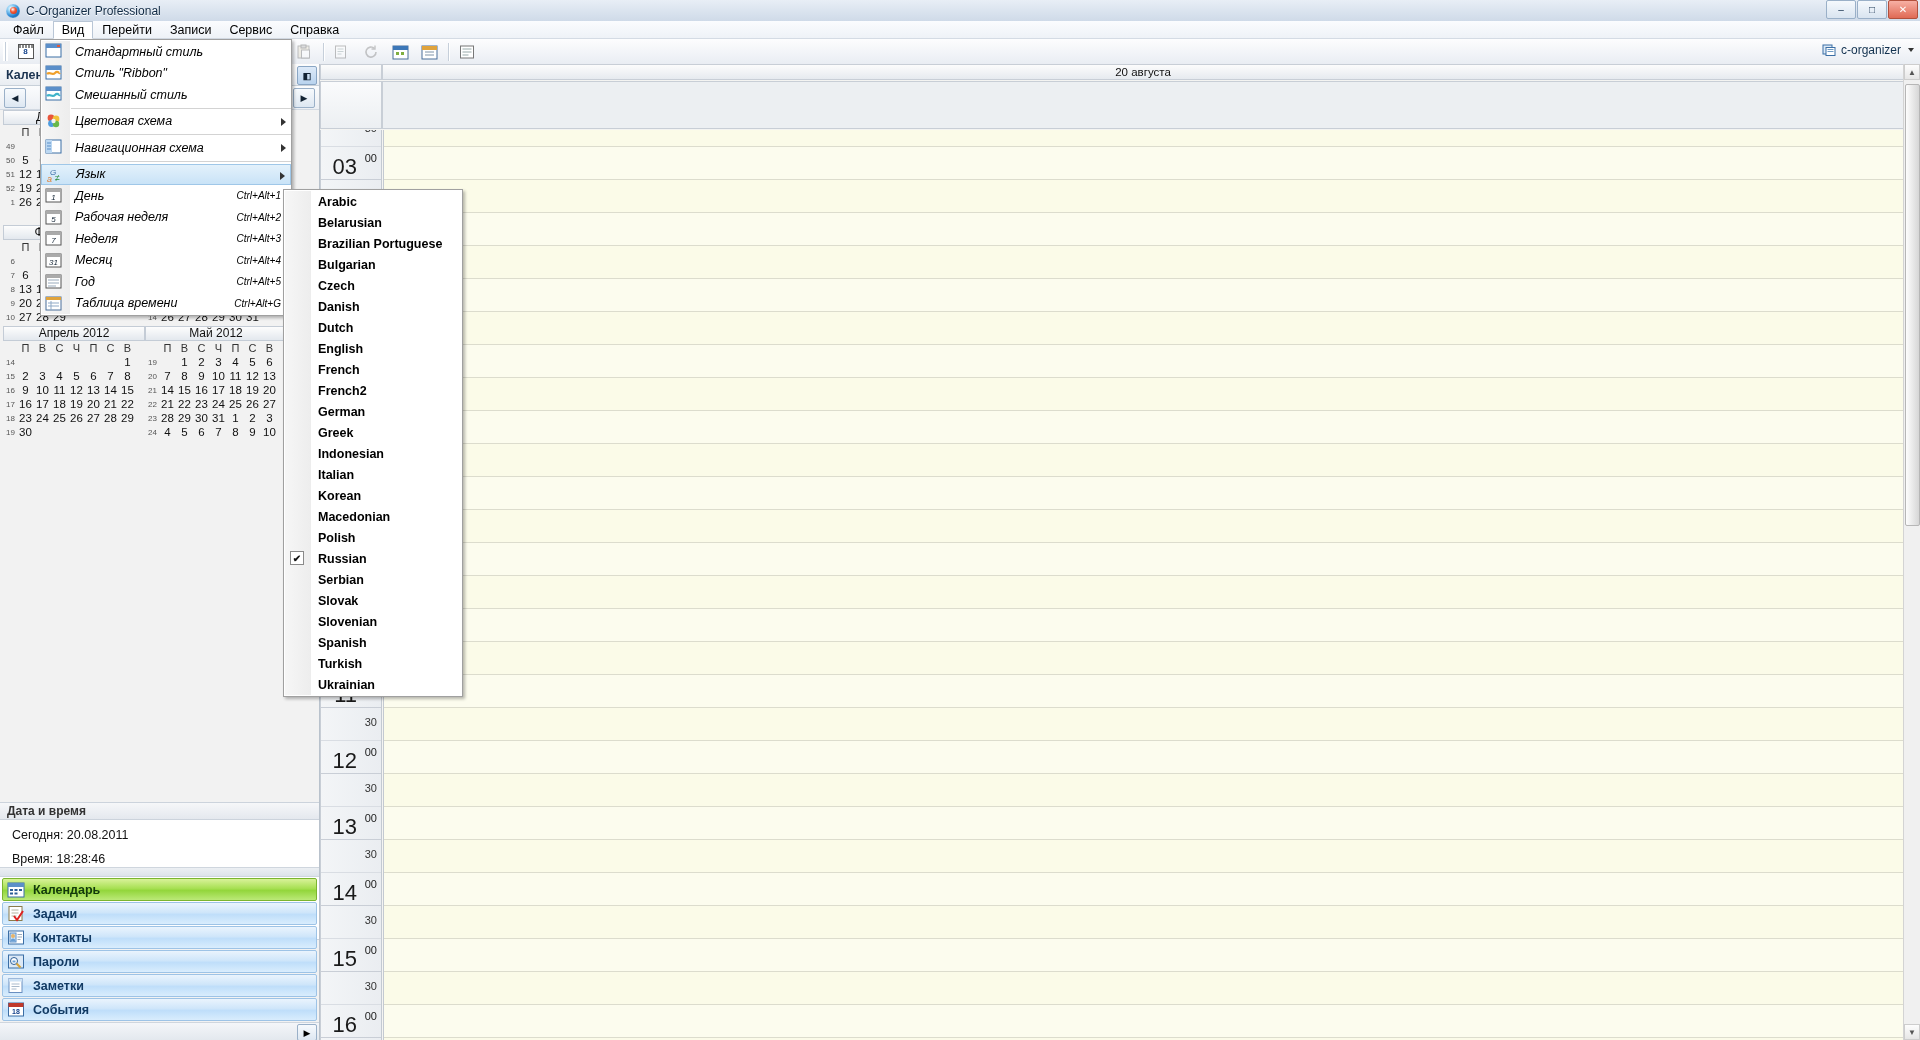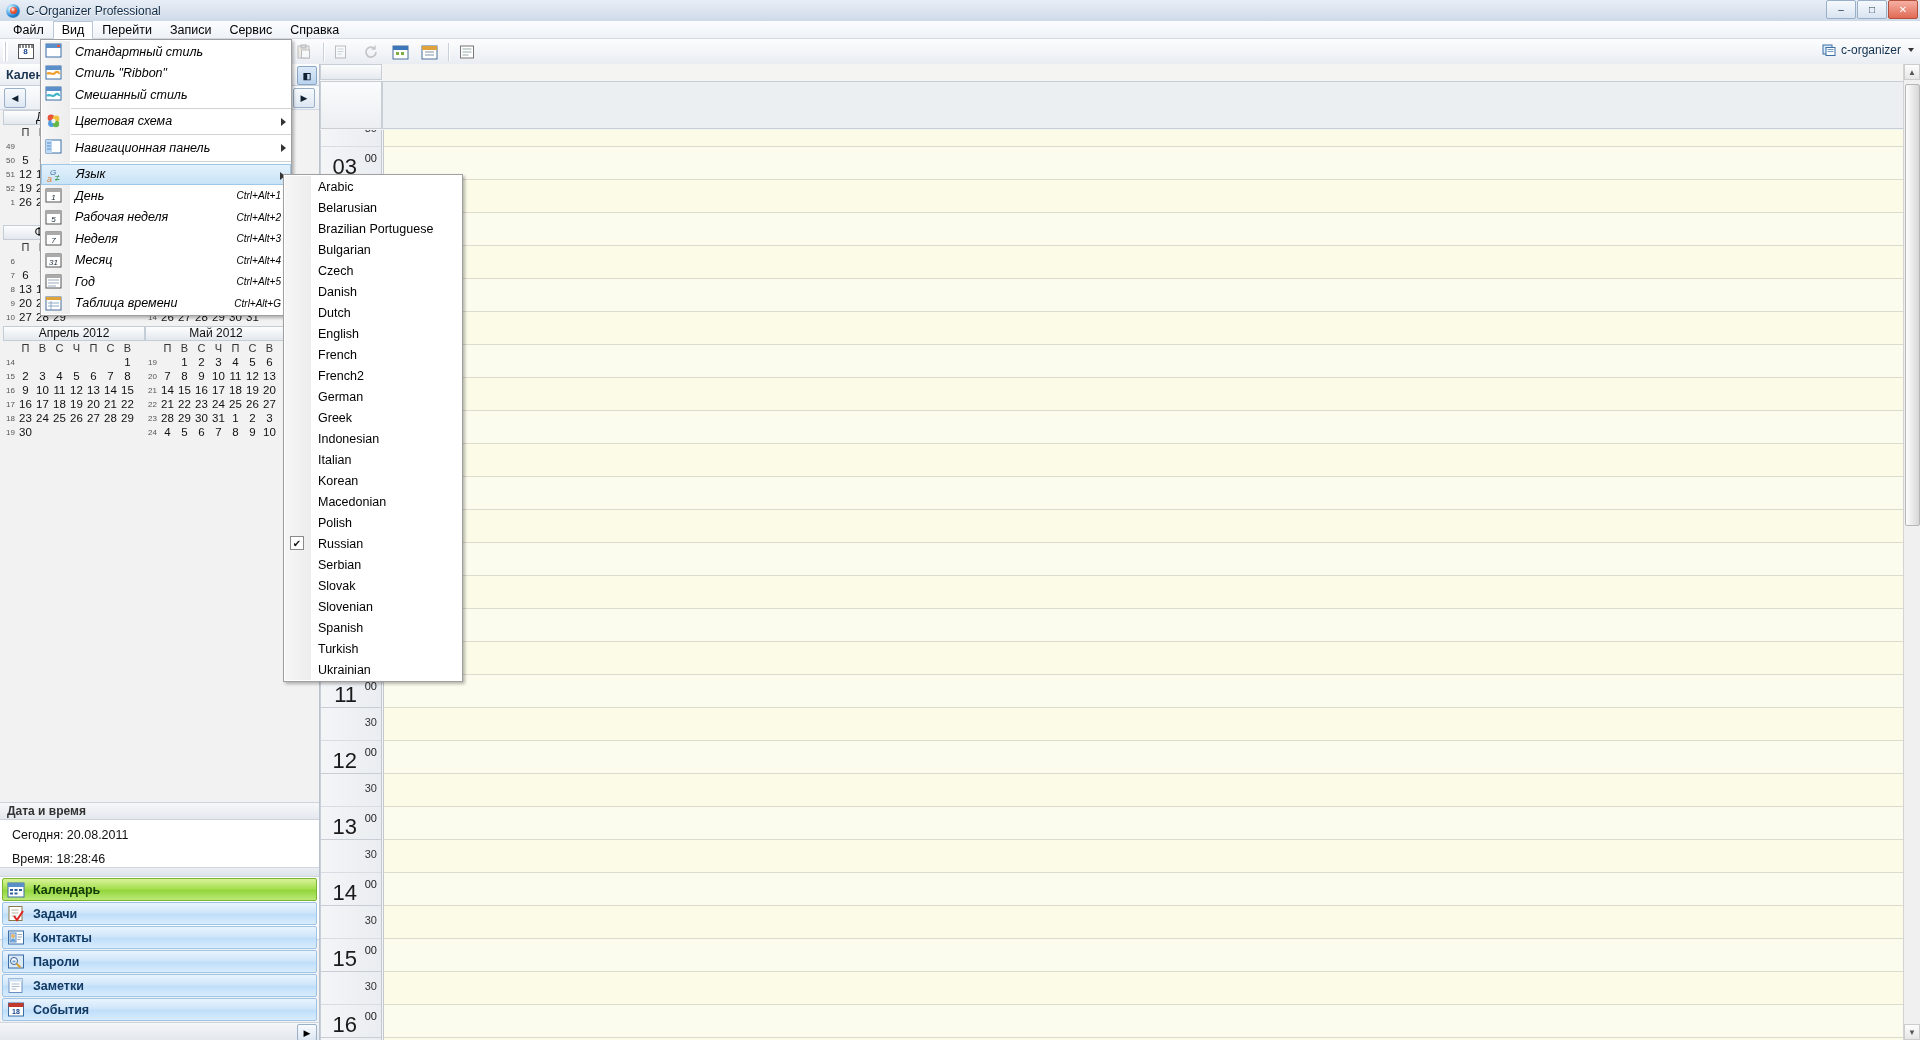--- a/index.html
+++ b/index.html
@@ -829,20 +829,21 @@
           </div>
         </div>
       <div class="nav-foot">
         <div class="ff">▶</div>
       </div>
     </div>
   </div>
 
   <div class="main">
     <div class="day-head-left"></div>
+    <div class="day-head" style="left:62px;">20 августа</div>
     <div class="gutter-top"></div>
     <div class="allday"></div>
 
     <div class="timegrid">
       <div class="tg-gutter" id="tg-gutter" style="margin-top: -16px;">
           <div class="hr-row half">
             <span class="hr-min30">30</span>
           </div>
           <div class="hr-row">
             <span class="hr-hour">03</span>
@@ -1020,21 +1021,21 @@
           <span>Цветовая схема</span>
           <span class="mi-arrow"></span>
         </div>
         <div class="msep"></div>
         <div class="mrow">
           <span class="mi-ico"><svg width="17" height="15">
               <rect x="1" y="1" width="15" height="13" fill="#fff" stroke="#3b6ea5"></rect>
               <rect x="1" y="1" width="6" height="13" fill="#bcd8f2"></rect>
               <path d="M2 4h4M2 7h4M2 10h4" stroke="#5b8fc9"></path>
             </svg></span>
-          <span>Навигационная панель</span>
+          <span>Навигационная схема</span>
           <span class="mi-arrow"></span>
         </div>
         <div class="msep"></div>
         <div class="mrow hl">
           <span class="mi-ico"><svg width="17" height="16">
               <text x="4" y="8" font-size="8" fill="#3b6ea5" font-family="Liberation Sans">G</text>
               <text x="1" y="15" font-size="9" fill="#e07a2a" font-family="Liberation Sans">a</text>
               <text x="9" y="14" font-size="9" fill="#2a8a3a" font-family="Liberation Sans">≠</text>
             </svg></span>
           <span>Язык</span>
@@ -1090,21 +1091,21 @@
               <rect x="1" y="2" width="15" height="13" fill="#fff" stroke="#4a6f9a"></rect>
               <rect x="1" y="2" width="15" height="3" fill="#e0a33c"></rect>
               <path d="M3 8h11M3 11h11M6 6v9" stroke="#8fa9c6"></path>
             </svg></span>
           <span>Таблица времени</span>
           <span class="mi-shortcut">Ctrl+Alt+G</span>
         </div>
       </div>
   </div>
 
-  <div class="menu-popup sub-popup" id="lang-menu" style="left:283px;top:174px;width:178px;">
+  <div class="menu-popup sub-popup" id="lang-menu" style="left:283px;top:189px;width:178px;font-weight:bold;">
     <div class="gutterstrip" style="width:26px;"></div>
     <div id="langmenu-rows" style="position:relative;">
         <div class="mrow">
           <span>Arabic</span>
         </div>
         <div class="mrow">
           <span>Belarusian</span>
         </div>
         <div class="mrow">
           <span>Brazilian Portuguese</span>

